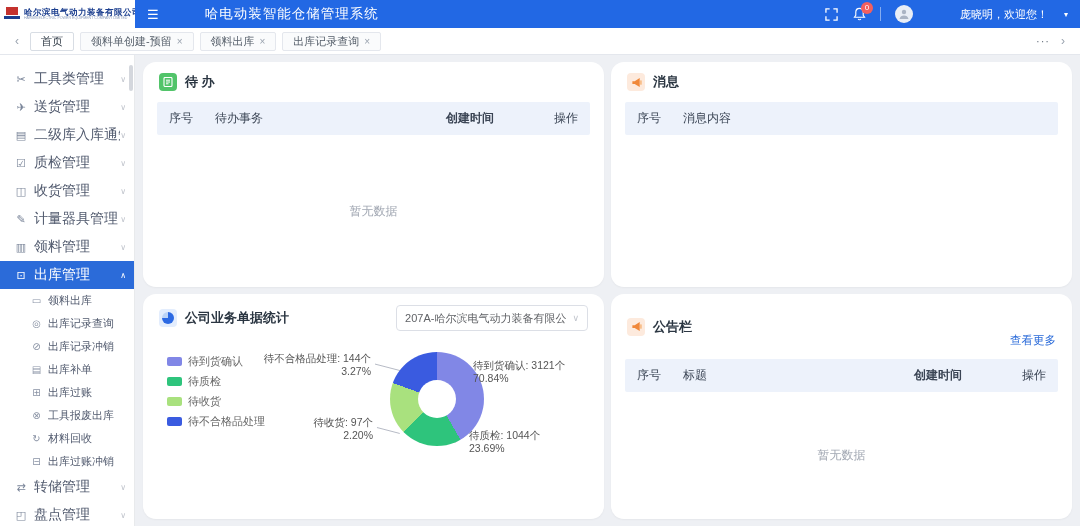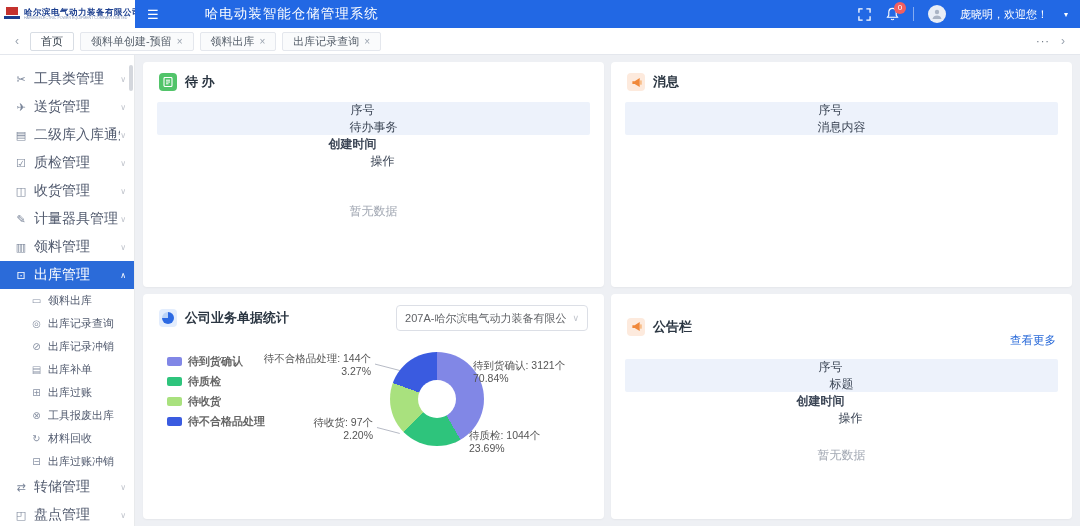--- a/index.html
+++ b/index.html
@@ -18,21 +18,21 @@
   .header-main { flex:1; background:var(--header-bg,#2268e4); display:flex; align-items:center; color:#fff; padding:0 12px; }
   .hamburger { font-size:13px; margin-right:14px; cursor:pointer; }
   .app-title { font-size:13.5px; font-weight:normal; letter-spacing:1px;padding-left:32px; }
   .header-right { margin-left:auto; display:flex; align-items:center; gap:14px; }
   .h-icon { width:14px; height:14px; display:flex; align-items:center; justify-content:center; cursor:pointer; }
   .bell-wrap { position:relative; cursor:pointer; }
   .badge { position:absolute; top:-5px; right:-7px; background:var(--badge-red,#f25f5f); color:#fff;
     font-size:8px; min-width:12px; height:12px; line-height:12px; text-align:center; border-radius:7px; padding:0 2px; }
   .v-divider { width:1px; height:14px; background:rgba(255,255,255,.45); }
   .avatar { width:18px; height:18px; border-radius:50%; background:#e9eef6; display:flex; align-items:center; justify-content:center; overflow:hidden; }
-  .greeting { font-size:11px; white-space:nowrap; cursor:pointer; }
+  .greeting { font-size:11px; white-space:nowrap; cursor:pointer;margin-left:33px; }
   .user-caret { font-size:8px; margin-left:2px; cursor:pointer; }
 
   
   .tabbar { height:27px; background:#fff; border-bottom:1px solid #e4e7ed; display:flex; align-items:center; padding:0 10px; gap:6px; }
   .tab-nav { color:#9aa3af; font-size:12px; width:14px; text-align:center; cursor:pointer; }
   .tab { height:19px; display:flex; align-items:center; gap:5px; padding:0 10px; font-size:11px; color:#57606b;
     background:#fafbfc; border:1px solid #e4e7ed; border-radius:2px; cursor:pointer; white-space:nowrap; }
   .tab.active { background:#fff; color:#2b3642; border-color:#d8dde4; }
   .tab .close { color:#9aa3af; font-size:10px; }
   .tab-more { margin-left:auto; color:#6b7480; letter-spacing:1px; cursor:pointer; font-size:11px; }
@@ -46,46 +46,46 @@
   .side-item .lbl { flex:1; font-size:14px; white-space:nowrap; overflow:hidden; }
   .side-item .caret { font-size:8px; color:#c0c4cc; }
   .side-item.active { background:var(--accent,#2b6bd9); color:#fff; }
   .side-item.active .mi, .side-item.active .caret { color:#fff; }
   .sub-item { height:23px; display:flex; align-items:center; padding-left:30px; color:#515a6e; cursor:pointer; }
   .sub-item .mi { width:13px; font-size:10px; color:#8a93a5; margin-right:5px; text-align:center; }
   .sub-item .lbl { font-size:11px; white-space:nowrap; }
 
   
   .main { flex:1; padding:7px 8px; display:grid; grid-template-columns:1fr 1fr; grid-template-rows:1fr 1fr; gap:7px; overflow:hidden; }
-  .card { background:#fff; border-radius:4px; box-shadow:0 1px 2px rgba(0,0,0,.04); display:flex; flex-direction:column; overflow:hidden; }
+  .card { background:#fff; border-radius:13px; box-shadow:0 1px 2px rgba(0,0,0,.04); display:flex; flex-direction:column; overflow:hidden; }
   .card-head { display:flex; align-items:center; gap:8px; padding:11px 16px 9px; }
   .card-title { font-size:13px; font-weight:bold; color:#2b3642; }
   .panel-icon { width:18px; height:18px; border-radius:4px; flex:none; display:flex; align-items:center; justify-content:center; }
   .panel-icon.green { background:#52c46a; }
   .panel-icon.orange { background:#fdeadd; }
   .panel-icon.blue { background:#e3edfd; }
   .pie-glyph { width:12px; height:12px; border-radius:50%; background:conic-gradient(#2d6ae3 0 268deg,#bcd4f7 268deg 360deg); }
   .view-more { margin-left:auto; color:var(--accent,#2b6bd9); font-size:11.5px; cursor:pointer;margin-top:28px; }
 
   .thead { margin:2px 14px 0; background:#edf2fb; height:33px; display:flex; align-items:center; padding:0 12px; border-radius:2px;
-    color:#3a4454; font-size:12px;flex-direction:column; }
+    color:#3a4454; font-size:12px; }
   .th-seq { width:46px; flex:none; }
   .th-main { flex:1; }
   .th-time { width:90px; flex:none;font-weight:bold; }
   .th-op { width:42px; flex:none; text-align:right; }
   .tbody { flex:1; display:flex; align-items:center; justify-content:center; }
   .empty-text { color:#a2a8b3; font-size:12px; }
 
   
   .filter-select { margin-left:auto; display:flex; align-items:center; gap:6px; height:26px; border:1px solid #dcdfe6;
     border-radius:4px; padding:0 8px; font-size:11px; color:#606266; max-width:218px; cursor:pointer; background:#fff; }
   .filter-select .sel-text { white-space:nowrap; overflow:hidden; max-width:186px; }
   .filter-select .sel-caret { color:#c0c4cc; font-size:9px; }
   .chart-body { position:relative; flex:1; }
-  .legend { position:absolute; left:24px; top:14px; display:flex; flex-direction:column; gap:5px;font-weight:bold; }
+  .legend { position:absolute; left:24px; top:14px; display:flex; flex-direction:column; gap:5px; }
   .legend-item { display:flex; align-items:center; gap:6px; cursor:pointer; }
   .legend-swatch { width:15px; height:9px; border-radius:2px; }
   .legend-label { font-size:11px; color:#666; }
   .donut { position:absolute; left:247px; top:12px; width:94px; height:94px; border-radius:50%; }
   .donut-hole { position:absolute; left:50%; top:50%; width:38px; height:38px; margin:-19px 0 0 -19px; border-radius:50%; background:#fff; }
   .callout { position:absolute; font-size:10.5px; color:#555; line-height:1.25; }
   .callout.align-r { text-align:right; }
   .leader-lines { position:absolute; inset:0; width:100%; height:100%; pointer-events:none; }
 
   svg.icon { display:block; }

